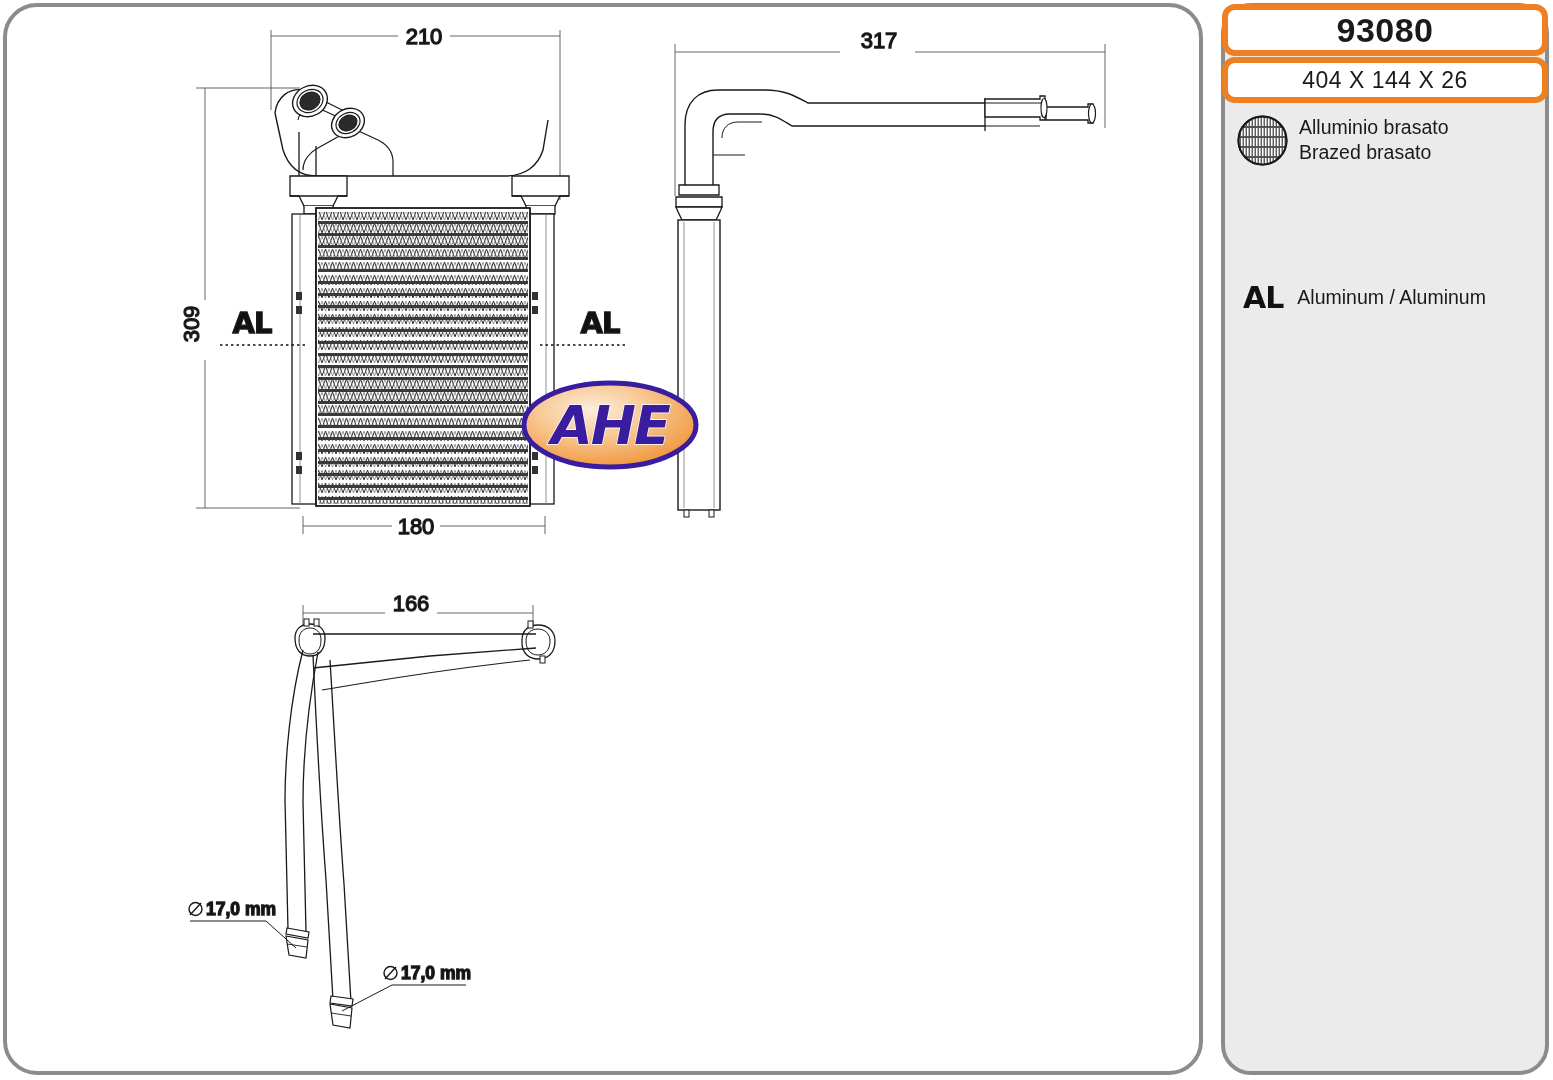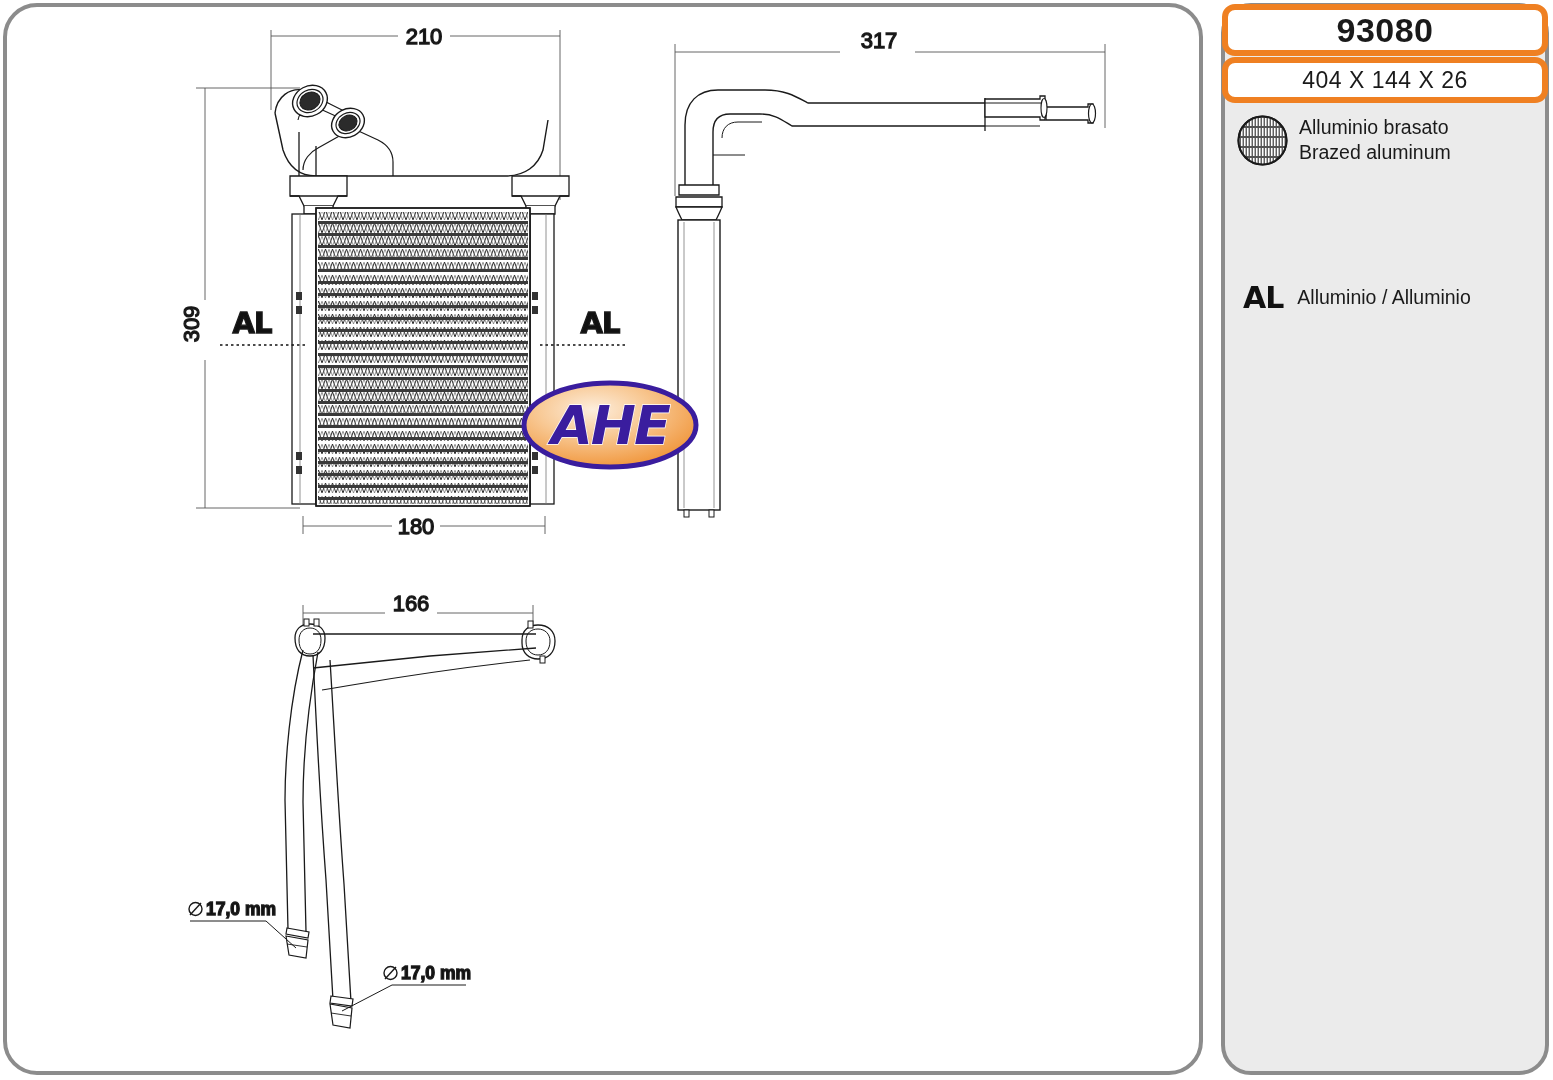--- a/index.html
+++ b/index.html
@@ -364,22 +364,22 @@
       <rect x="0" y="44" width="53" height="8" fill="url(#hatchPat)"></rect>
       <line x1="0" y1="13" x2="53" y2="13" stroke="#1a1a1a" stroke-width="1.3"></line>
       <line x1="0" y1="23" x2="53" y2="23" stroke="#1a1a1a" stroke-width="1.3"></line>
       <line x1="0" y1="33" x2="53" y2="33" stroke="#1a1a1a" stroke-width="1.3"></line>
       <line x1="0" y1="43" x2="53" y2="43" stroke="#1a1a1a" stroke-width="1.3"></line>
     </g>
     <circle cx="26.5" cy="26.5" r="24" fill="none" stroke="#1a1a1a" stroke-width="2"></circle>
   </svg>
   <div class="legend-text">
     <div>Alluminio brasato</div>
-    <div>Brazed aluminum</div>
+    <div>Brazed brasato</div>
   </div>
 </div>
 
 <div class="legend-row" id="legend-al">
   <span class="al-mark">AL</span>
-  <span class="al-text">Alluminio  / Alluminio</span>
+  <span class="al-text">Aluminum  / Aluminum</span>
 </div>
 
 </div>
 
 </body></html>

